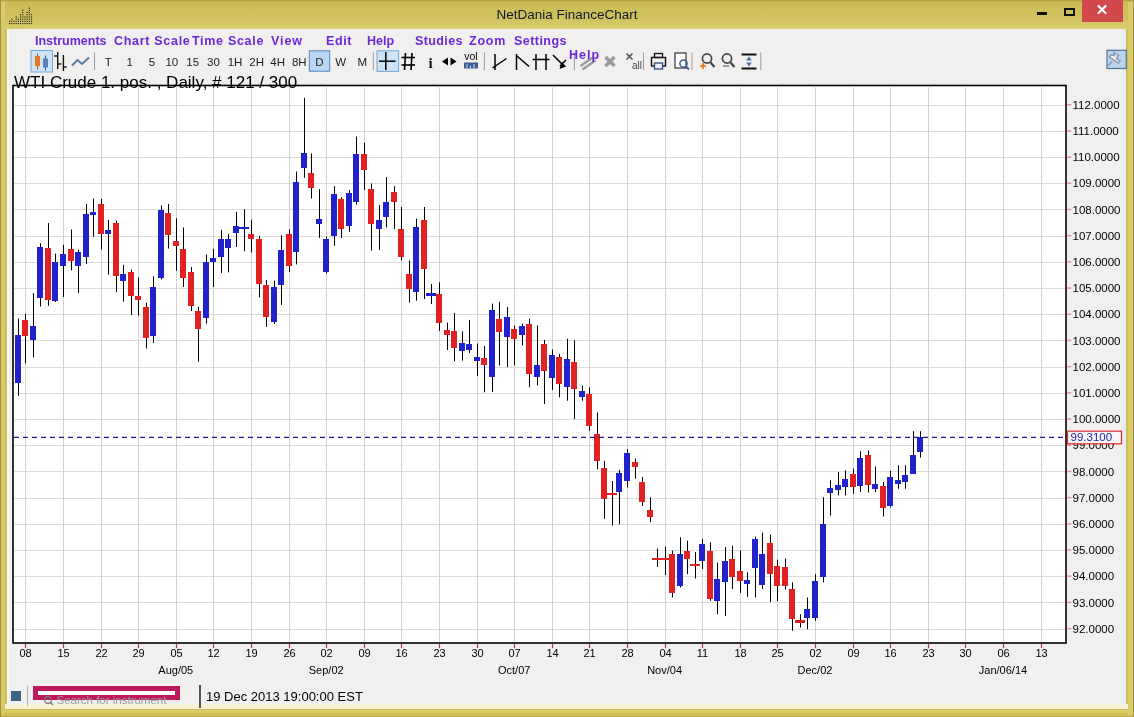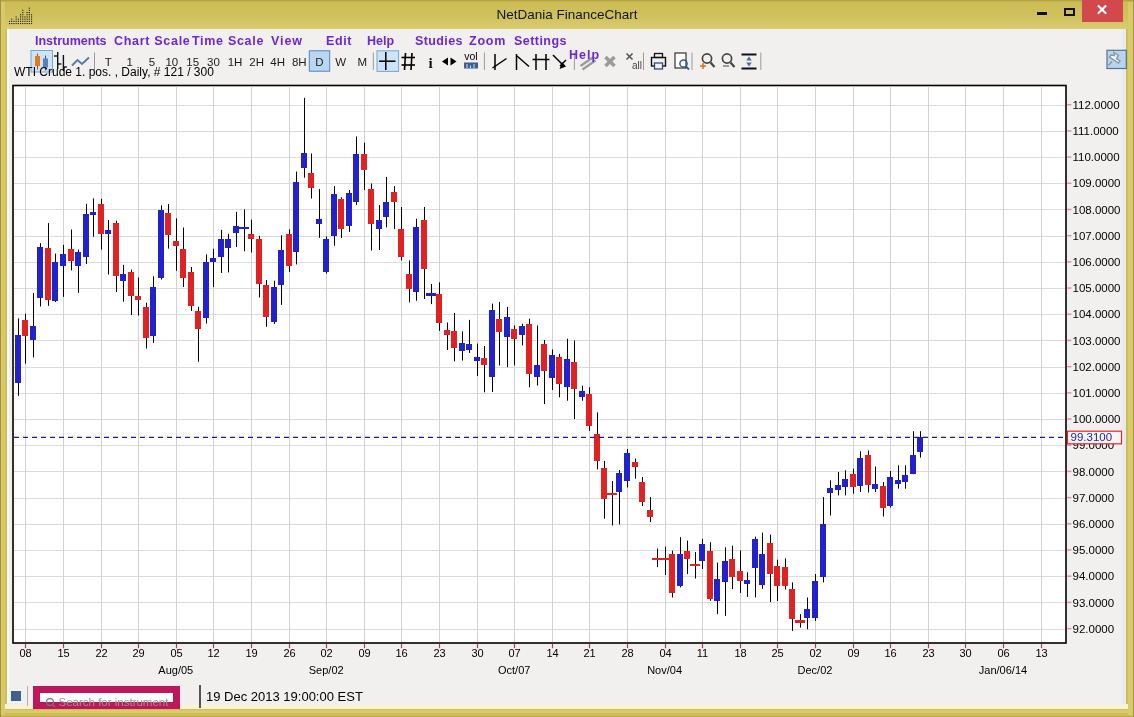--- a/index.html
+++ b/index.html
@@ -8,29 +8,29 @@
 .goldHL{position:absolute;left:2px;top:710.4px;width:1130px;height:2.4px;background:#d9cb67}
 .botDark{position:absolute;left:0;top:715.5px;width:1134px;height:1.5px;background:#b6a94c}
 .leftWhite{position:absolute;left:7px;top:29px;width:1.6px;height:674px;background:#fafaf8}
 .rightPale{position:absolute;left:1121.5px;top:29px;width:4px;height:674.5px;background:#e9e9f0}
 .bLd{position:absolute;left:0;top:0;width:1.3px;height:717px;background:#a1923d}
 .bLl{position:absolute;left:1.3px;top:2px;width:4.2px;height:713px;background:#d9ca69}
 .bRd{position:absolute;left:1132.7px;top:0;width:1.3px;height:717px;background:#a1923d}
 .bRl{position:absolute;left:1128.3px;top:2px;width:4.4px;height:713px;background:#d9ca69}
 .titletext{position:absolute;left:0;top:7px;width:1134px;text-align:center;font-size:13.5px;color:#0f172a}
 .menubar{position:absolute;left:0;top:33.5px;width:1118px;height:17px;font-size:12.5px;font-weight:bold;color:#6d28d9}
-.chartlabel{position:absolute;left:14px;top:65px;font-size:12px;color:#000}
+.chartlabel{position:absolute;left:14px;top:73px;font-size:17px;color:#000}
 .min{position:absolute;left:1037px;top:12px;width:10px;height:3px;background:#111}
 .max{position:absolute;left:1063.5px;top:7.5px;width:11px;height:8px;border:2px solid #111}
 .close{position:absolute;left:1081.5px;top:0;width:41px;height:21.5px;background:#d2494d;text-align:center}
 .close span{color:#fff;font-size:15px;font-weight:bold;line-height:20px;font-family:"Liberation Sans",sans-serif}
 
 .statusq{position:absolute;left:11px;top:691px;width:10px;height:10px;background:#3d6389}
 .ssep1{position:absolute;left:26.5px;top:686px;width:1px;height:20px;background:#b0b0b0}
-.search{position:absolute;left:32.5px;top:686px;width:147px;height:23px;background:#fff;border:7px solid #be185d}
+.search{position:absolute;left:32.5px;top:686px;width:147px;height:14px;background:#fff;border:5px solid #be185d}
 .search .ph{position:absolute;left:19px;top:3px;font-size:11.5px;color:#999}
 .ssep2{position:absolute;left:199px;top:684.5px;width:2px;height:23px;background:#555}
 .stime{position:absolute;left:206px;top:689px;font-size:13px;font-weight:normal;color:#000}
 
 
 </style></head>
 <body>
 <div class="titlebar"></div>
 <div class="content"></div>
 <div class="creamB"></div>

